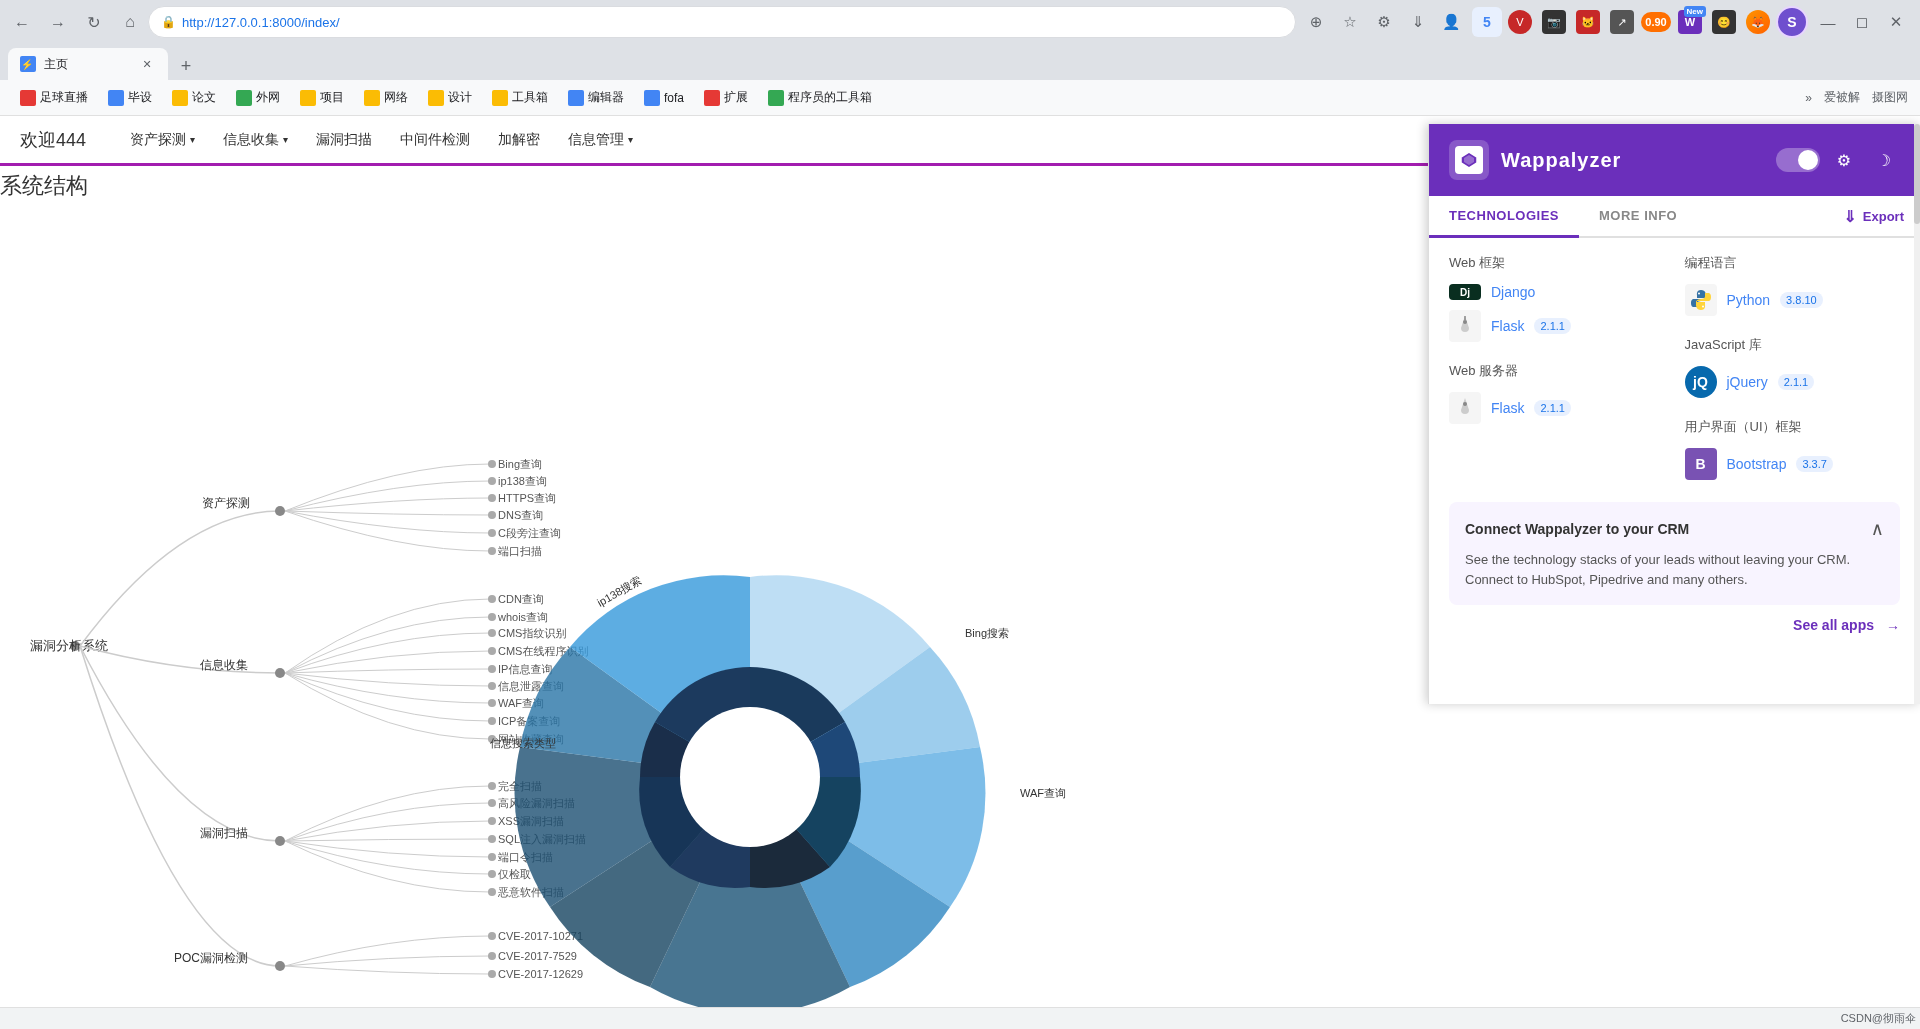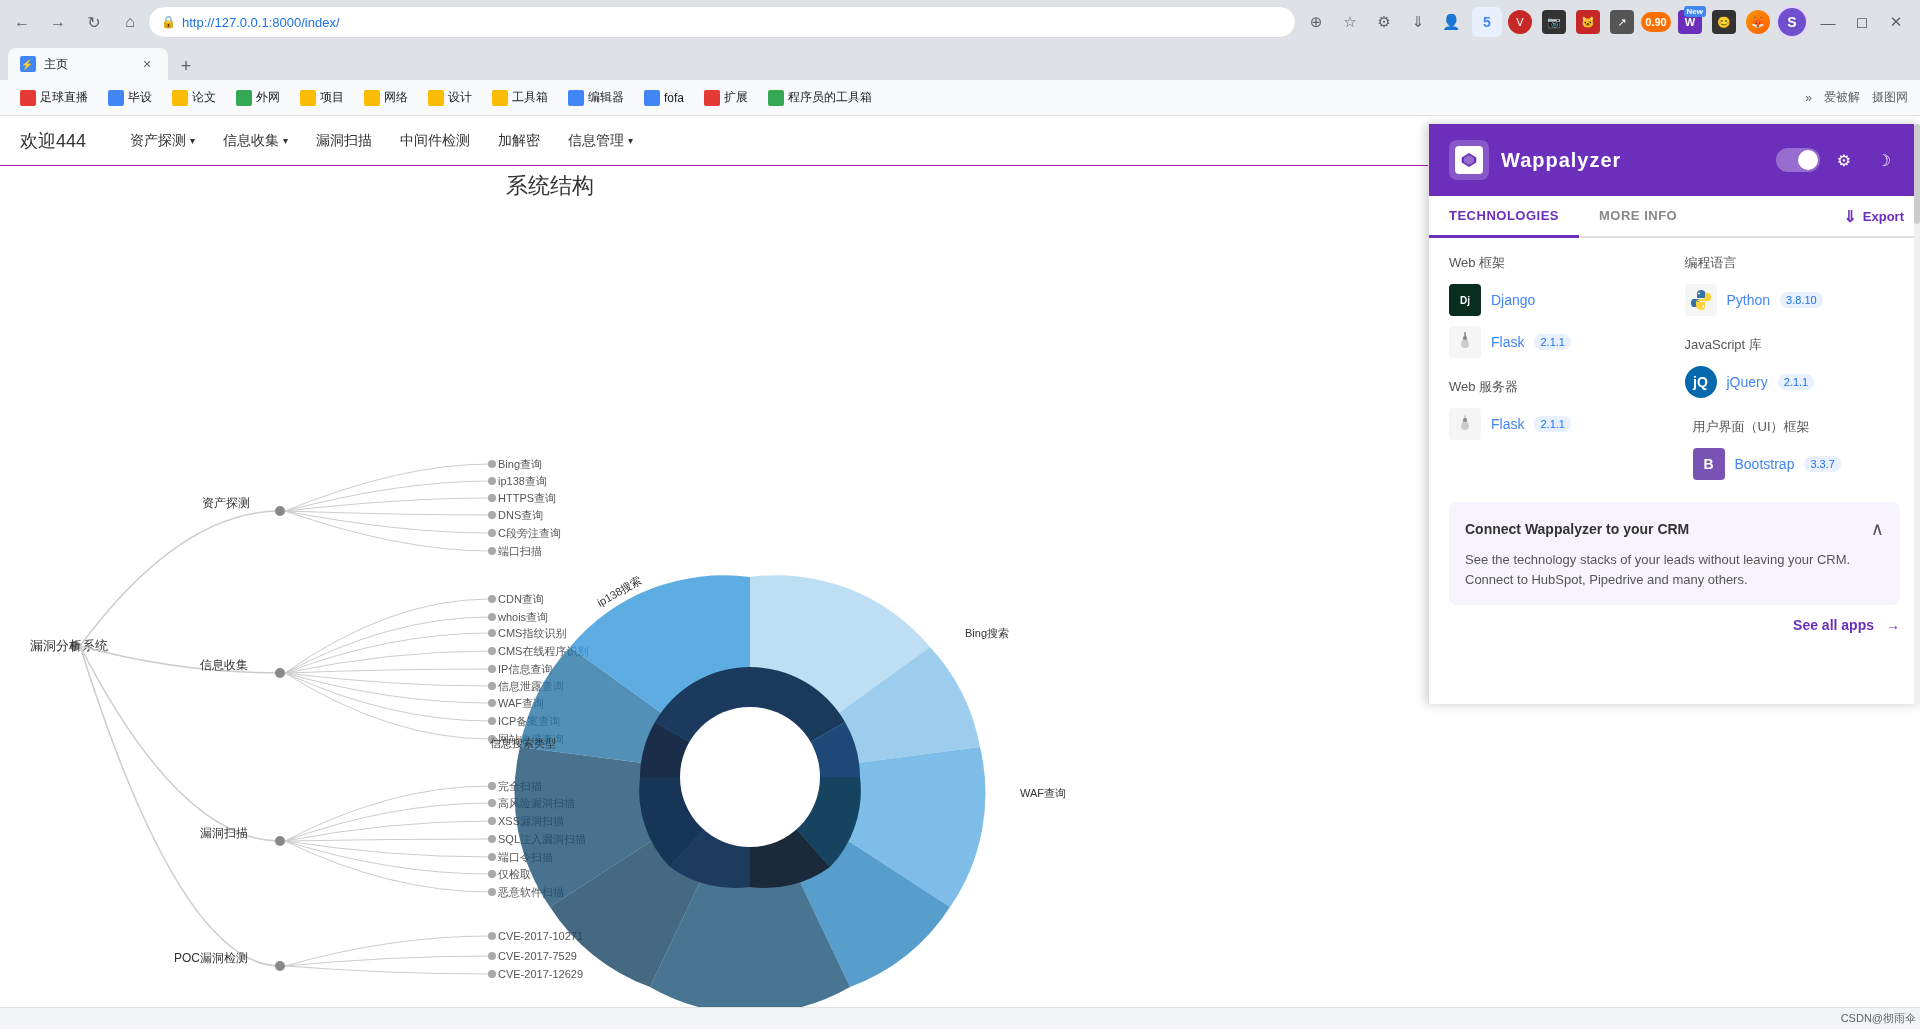--- a/index.html
+++ b/index.html
@@ -38,21 +38,21 @@
     .bookmark-item { display: flex; align-items: center; gap: 4px; padding: 4px 8px; border-radius: 4px; cursor: pointer; font-size: 12px; color: #202124; white-space: nowrap; }
     .bookmark-icon { width: 16px; height: 16px; border-radius: 2px; }
     
     
     .main-area { flex: 1; display: flex; overflow: hidden; position: relative; }
     
     
     .page-content { flex: 1; background: white; position: relative; overflow: hidden; }
     
     
-    .page-nav { height: 50px; background: white; border-bottom: 1px solid #a21caf; display: flex; align-items: center; padding: 0 20px; gap: 16px; }
+    .page-nav { height: 50px; background: white; border-bottom: 3px solid #a21caf; display: flex; align-items: center; padding: 0 20px; gap: 16px; }
     .welcome-text { font-size: 18px; color: #333; }
     .nav-menu { display: flex; align-items: center; gap: 4px; margin-left: 16px; }
     .nav-item { padding: 6px 12px; font-size: 14px; color: #333; cursor: pointer; border-radius: 4px; display: flex; align-items: center; gap: 4px; }
     .nav-item .arrow { font-size: 10px; }
     .page-nav-right { margin-left: auto; display: flex; align-items: center; gap: 8px; }
     .page-nav-btn { padding: 6px 12px; font-size: 13px; color: #555; cursor: pointer; border-radius: 4px; }
     
     
     .wappalyzer-panel { position: absolute; top: 8px; right: 0; width: 492px; height: 580px; background: white; box-shadow: -2px 0 10px rgba(0,0,0,0.2); z-index: 100; display: flex; flex-direction: column; border-left: 1px solid #ddd; }
     .wapp-header { background: #6b2fbb; padding: 16px 20px; display: flex; align-items: center; gap: 12px; }
@@ -83,21 +83,21 @@
     .wapp-crm-title { font-size: 14px; font-weight: 700; color: #333; }
     .wapp-crm-collapse { color: #555; cursor: pointer; font-size: 18px; }
     .wapp-crm-text { font-size: 13px; color: #555; line-height: 1.5; }
     .wapp-see-all { display: flex; align-items: center; justify-content: flex-end; padding: 12px 0; color: #6b2fbb; font-size: 14px; font-weight: 700; cursor: pointer; gap: 12px; text-align: right; }
     
     
     .status-bar { height: 22px; background: #f1f3f4; border-top: 1px solid #e0e0e0; display: flex; align-items: center; padding: 0 4px; }
     .status-text { font-size: 11px; color: #5f6368; margin-left: auto; }
     
     
-    .django-icon { width: 32px; height: 32px; background: #092e20; border-radius: 4px; display: flex; align-items: center; justify-content: center; color: white; font-size: 10px; font-weight: bold; }
+    .django-icon { width: 32px; height: 16px; background: #092e20; border-radius: 4px; display: flex; align-items: center; justify-content: center; color: white; font-size: 10px; font-weight: bold; }
     .flask-icon { width: 32px; height: 32px; border-radius: 4px; overflow: hidden; background: #f5f5f5; display: flex; align-items: center; justify-content: center; }
     .python-icon { width: 32px; height: 32px; border-radius: 4px; background: #f5f5f5; display: flex; align-items: center; justify-content: center; }
     .jquery-icon { width: 32px; height: 32px; border-radius: 50%; background: #0769ad; display: flex; align-items: center; justify-content: center; color: white; font-size: 14px; font-weight: bold; }
     .bootstrap-icon { width: 32px; height: 32px; border-radius: 4px; background: #7952b3; display: flex; align-items: center; justify-content: center; color: white; font-size: 14px; font-weight: bold; }
   </style>
 </head>
 <body>
 
 <div class="browser-frame">
 
@@ -251,21 +251,21 @@
             <span>信息管理</span>
             <span class="arrow">▾</span>
           </div>
         </div>
         <div class="page-nav-right">
           <span class="page-nav-btn">测试</span>
           <span class="page-nav-btn">退出登录</span>
         </div>
       </div>
 
-      <div style="position:absolute; top:55px; left:0; right:820px; text-align:center; z-index:10; pointer-events:none;">
+      <div style="position:absolute; top:55px; left:0; right:820px; text-align:left; z-index:10; pointer-events:none;">
         <span style="font-size:22px; color:#333; font-weight:500;">系统结构</span>
       </div>
 
       <svg style="position:absolute; top:95px; left:0; right:820px; width:820px; height:880px;" viewBox="0 0 820 880">
 
         <circle cx="75" cy="435" r="5" fill="#888"></circle>
         <text x="30" y="439" font-size="13" fill="#333" text-anchor="start">漏洞分析系统</text>
 
         <path d="M80,435 Q180,300 280,300" stroke="#ccc" stroke-width="1.5" fill="none"></path>
         <circle cx="280" cy="300" r="5" fill="#888"></circle>
@@ -510,21 +510,21 @@
 
               <div class="wapp-section" style="margin-top:20px;">
                 <div class="wapp-section-title">JavaScript 库</div>
                 <div class="wapp-tech-item">
                   <div class="jquery-icon">jQ</div>
                   <a class="wapp-tech-name">jQuery</a>
                   <span class="wapp-version-badge">2.1.1</span>
                 </div>
               </div>
 
-              <div class="wapp-section" style="margin-top:20px;margin-left:8px;">
+              <div class="wapp-section" style="margin-top:20px;">
                 <div class="wapp-section-title">用户界面（UI）框架</div>
                 <div class="wapp-tech-item">
                   <div class="bootstrap-icon">B</div>
                   <a class="wapp-tech-name">Bootstrap</a>
                   <span class="wapp-version-badge">3.3.7</span>
                 </div>
               </div>
             </div>
           </div>
 

